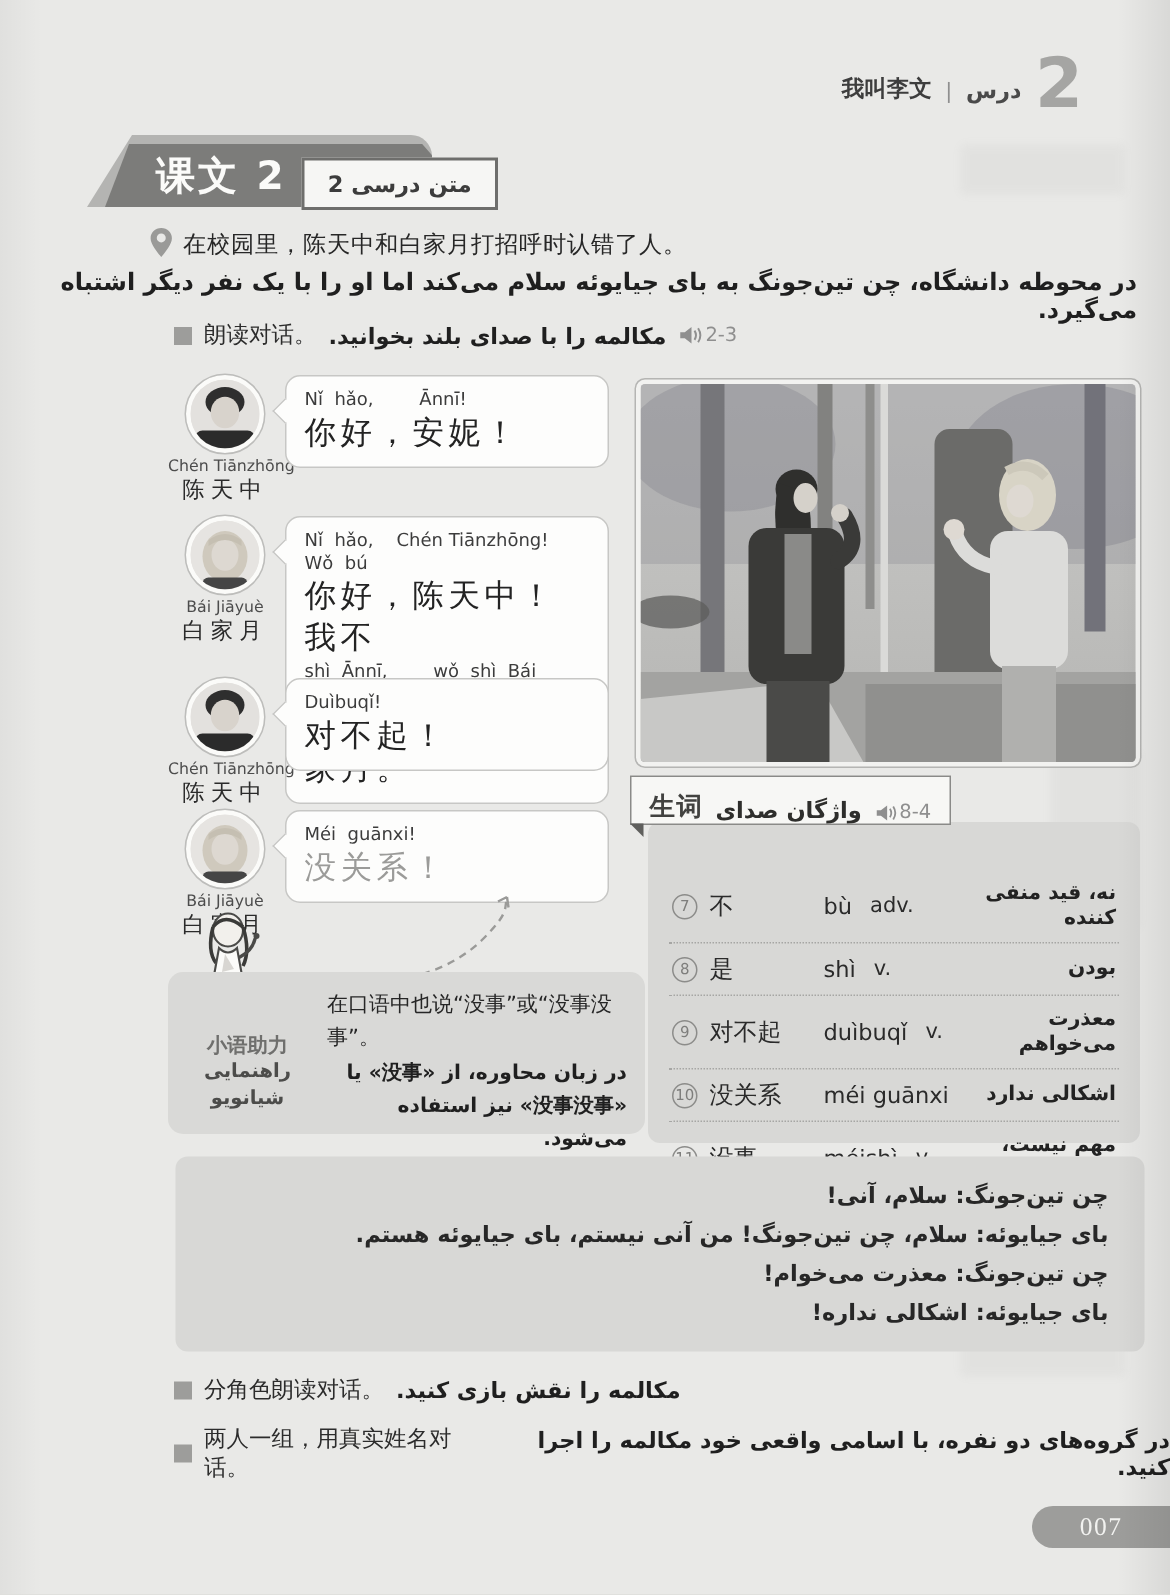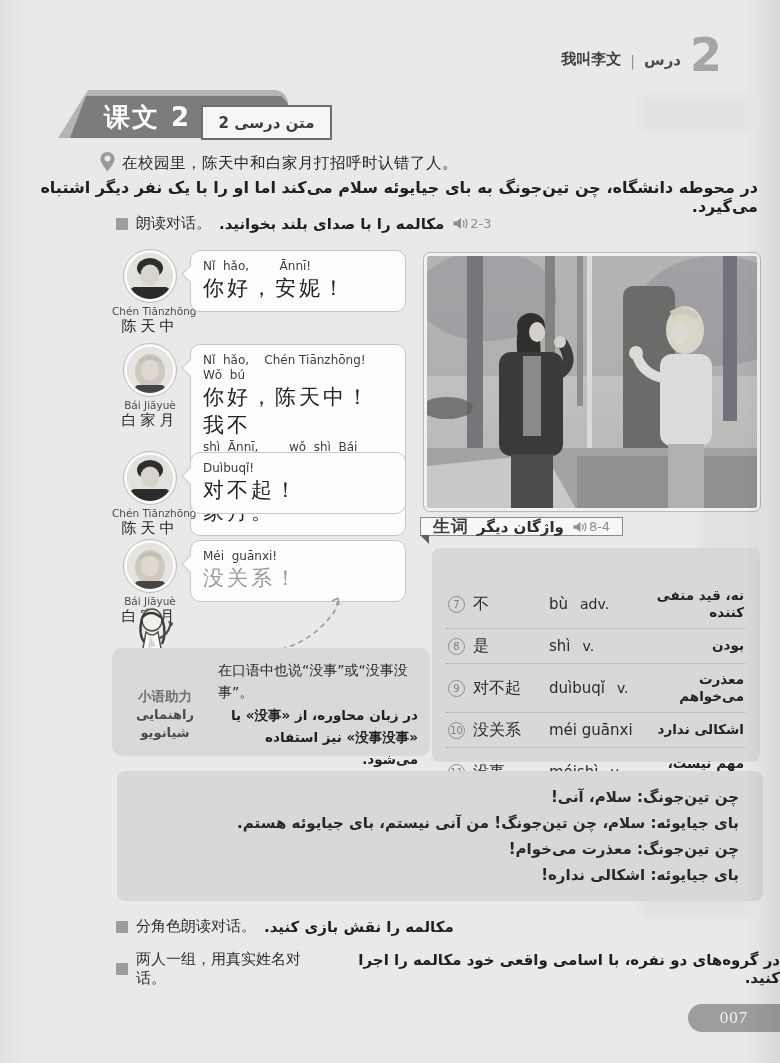--- a/index.html
+++ b/index.html
@@ -54,22 +54,22 @@
   .hline { font-size:21px; color:#232323; letter-spacing:3px; line-height:1.35; font-family:"DejaVu Serif", serif; }
   .hline.red { color:#9b9b99; }
 
   
   .photo { position:absolute; left:424px; top:253px; width:336px; height:258px;
            border:3px solid #f2f2f0; outline:1px solid #b5b5b3; border-radius:6px; overflow:hidden; }
 
   
   .vocab-panel { position:absolute; left:432px; top:548px; width:328px; height:214px;
            background:#d8d8d6; border-radius:8px; padding:12px 14px 8px; }
-  .vocab-tab { position:absolute; left:420px; top:517px; height:19px; padding:0 12px;
-           background:#f7f7f5; border:1.5px solid #8a8a88; display:flex; align-items:center; gap:8px; z-index:2; }
+  .vocab-tab { position:absolute; left:420px; top:517px; height:33px; padding:0 12px;
+           background:#f7f7f5; border:1.5px solid #8a8a88; display:flex; align-items:flex-end; gap:8px; z-index:2; }
   .vocab-tab::after { content:""; position:absolute; left:-1.5px; bottom:-9px; border-top:9px solid #5f5f5d;
            border-left:9px solid transparent; }
   .vocab-tab .t-zh { font-size:17px; font-weight:bold; color:#424240; letter-spacing:1px; }
   .vocab-tab .t-fa { font-size:15px; font-weight:bold; color:#2e2e2c; direction:rtl; }
   .vrow { display:flex; align-items:center; gap:8px; padding:6.5px 2px; border-bottom:1px dotted #a6a6a4; }
   .vrow:last-child { border-bottom:none; }
   .vnum { width:17px; height:17px; flex:none; border:1.2px solid #8c8c8a; border-radius:50%;
           color:#7e7e7c; font-size:10px; display:flex; align-items:center; justify-content:center; }
   .vhz { width:68px; font-size:16px; color:#2a2a2a; flex:none; }
   .vpy { font-size:15px; color:#2a2a2a; }
@@ -266,21 +266,21 @@
       <path d="M244 58 q14 -8 26 4" stroke="#ccc8ba" stroke-width="6" fill="none"></path>
       <rect x="233" y="98" width="52" height="92" rx="12" fill="#dcdcda"></rect>
       <path d="M236 122 q-20 -4 -26 -22" stroke="#dcdcda" stroke-width="10" fill="none" stroke-linecap="round"></path>
       <circle cx="209" cy="97" r="7" fill="#ded9d2"></circle>
       <rect x="241" y="188" width="36" height="70" fill="#b0b0ae"></rect>
     </svg>
   </div>
 
   <div class="vocab-tab">
     <span class="t-zh">生词</span>
-    <span class="t-fa">واژگان دیگر</span>
+    <span class="t-fa">واژگان صدای</span>
     <span class="audio">
       <svg width="15" height="12" viewBox="0 0 16 13">
         <path d="M9 1 L4.5 4.5 H1.5 V8.5 H4.5 L9 12 Z" fill="#8f8f8f"></path>
         <path d="M11 3.4 q2 3.1 0 6.2 M13.4 1.8 q3 4.7 0 9.4" stroke="#8f8f8f" stroke-width="1.3" fill="none"></path>
       </svg>
       <span>8-4</span>
     </span>
   </div>
   <div class="vocab-panel">
     <div style="height:20px;"></div>

